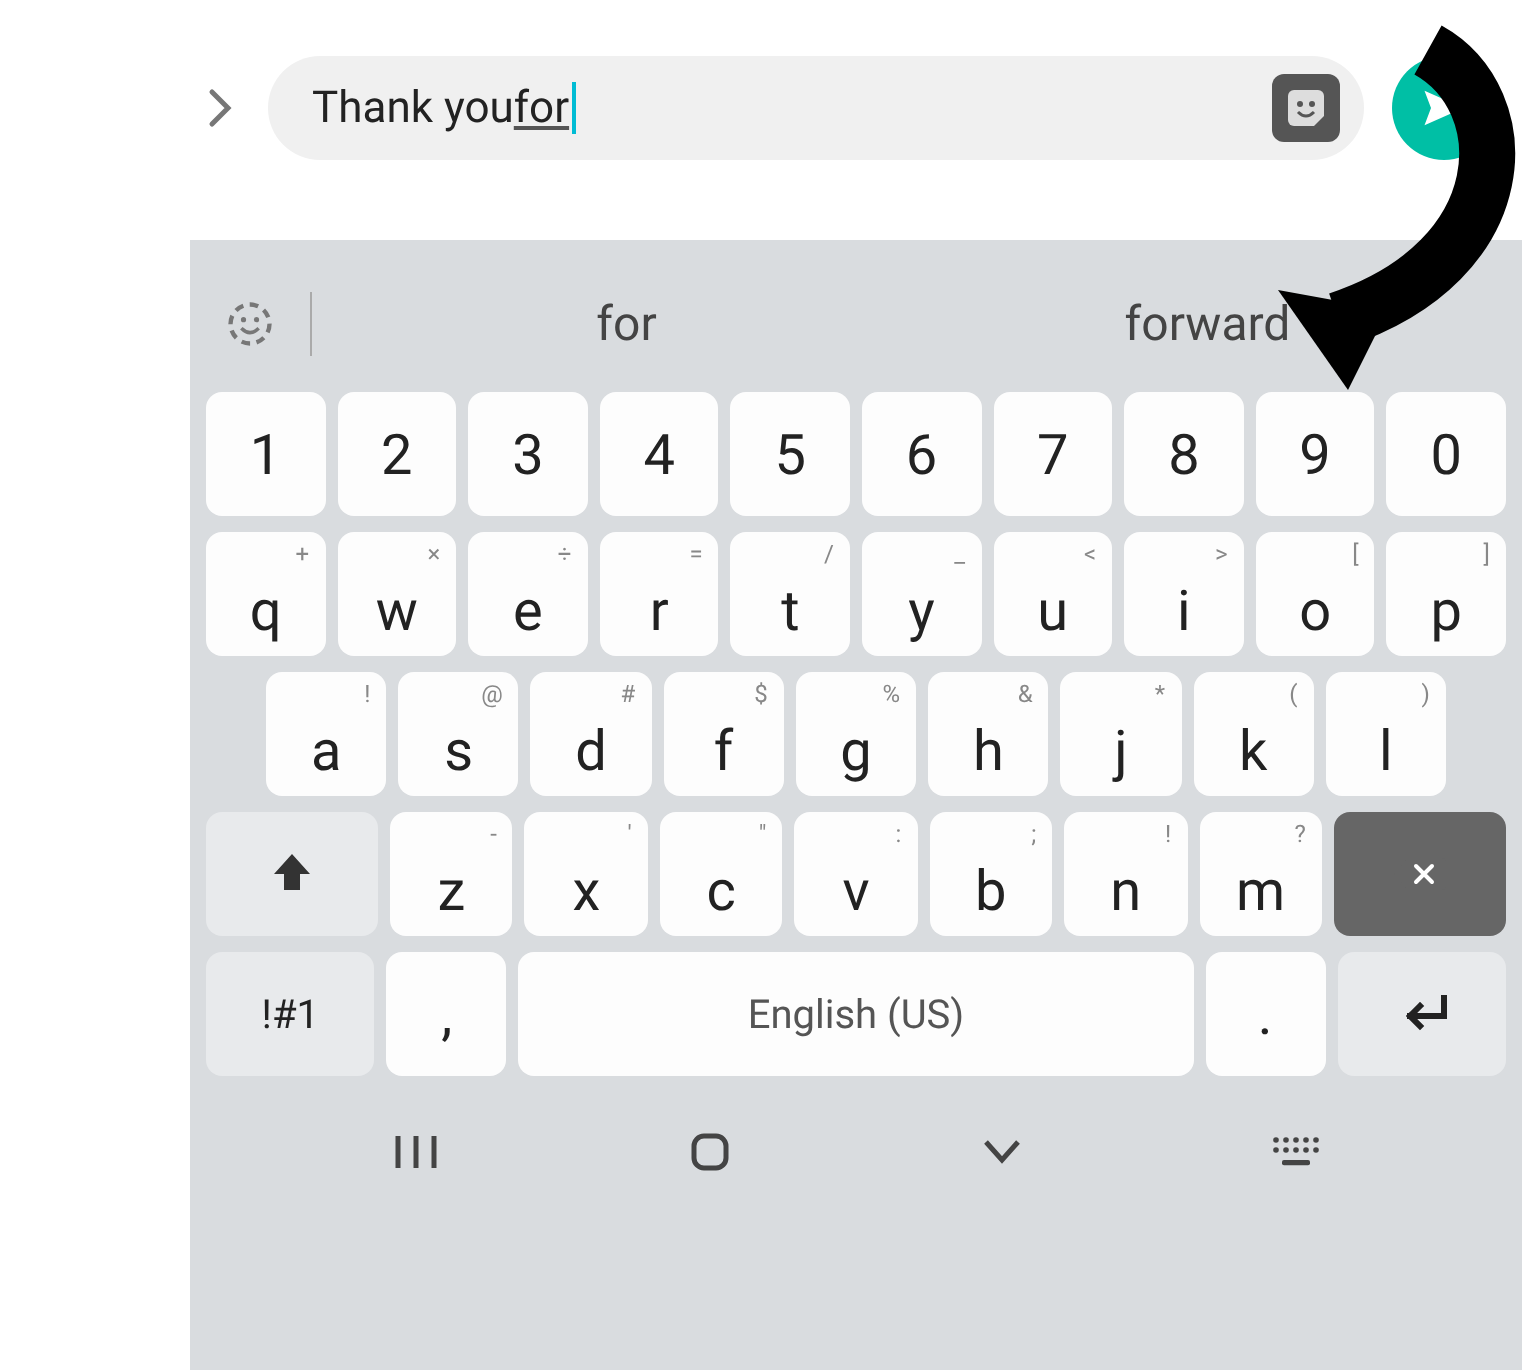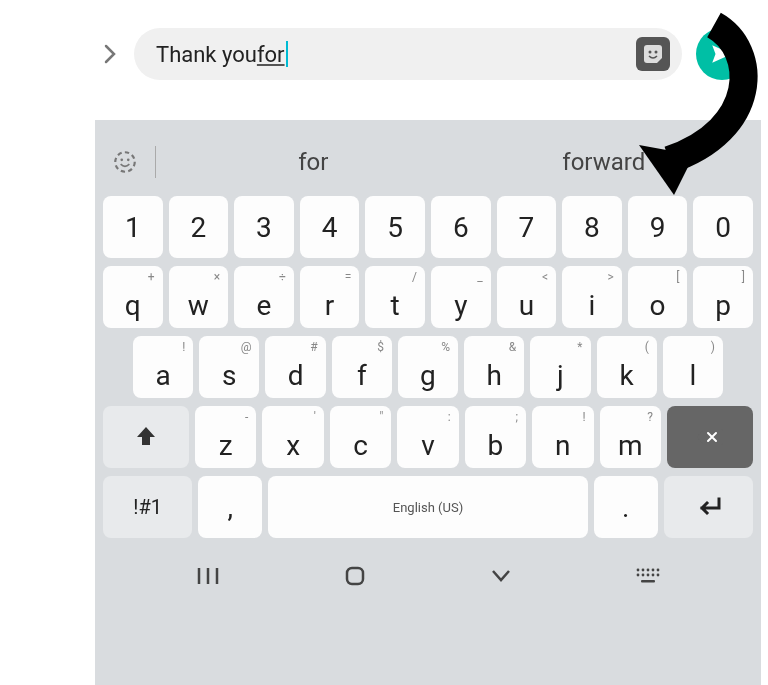--- a/index.html
+++ b/index.html
@@ -24,21 +24,21 @@
   .sugg { flex:1; text-align:center; }
 
   .row { display:flex; gap:6px; padding:4px 8px; }
   .key { flex:1; background:#fdfdfd; border-radius:8px; height:62px; display:flex; align-items:flex-end; justify-content:center; font-size:28px; color:#222; position:relative; padding-bottom:6px; }
   .key.num { align-items:center; padding-bottom:0; }
   .key .sec { position:absolute; top:4px; right:8px; font-size:12px; color:#888; }
   .row.r3 { padding-left:38px; padding-right:38px; }
   .row.r4 { }
   .key.mod { background:#e8eaec; }
   .key.wide { flex:1.4; }
-  .key.space { flex:5; font-size:13px; color:#555; align-items:center; padding:0; }
+  .key.space { flex:5; font-size:20px; color:#555; align-items:center; padding:18px; }
   .key.bksp { background:#666; color:#fff; align-items:center; padding:0; }
   .key.shift, .key.enter { align-items:center; padding:0; }
 
   .nav-row { display:flex; justify-content:space-around; align-items:center; padding:20px 40px 12px; }
   .nav-row .nav { width:40px; height:28px; display:flex;align-items:center;justify-content:center; color:#444; }
 
   
   .arrow { position:absolute; right:4px; top:10px; width:170px; height:190px; pointer-events:none; }
 </style>
 </head>

